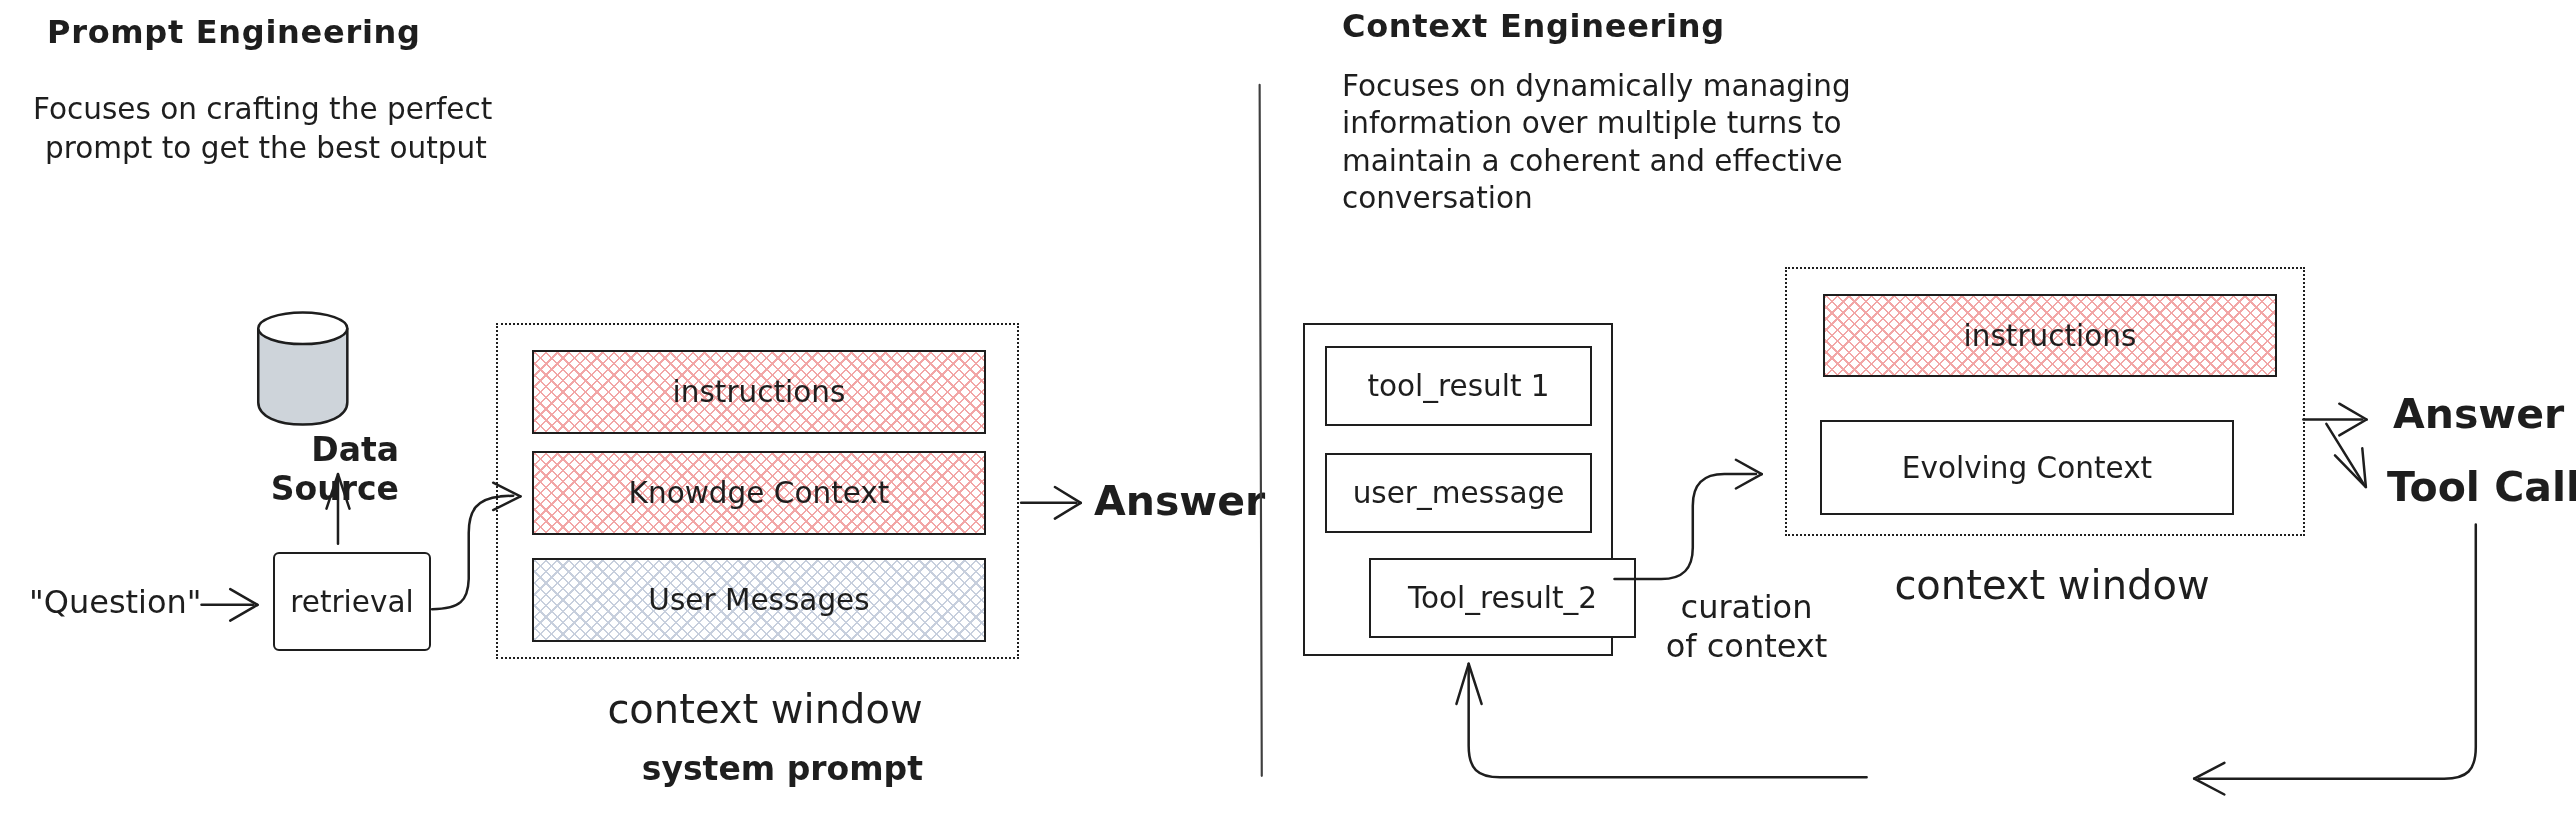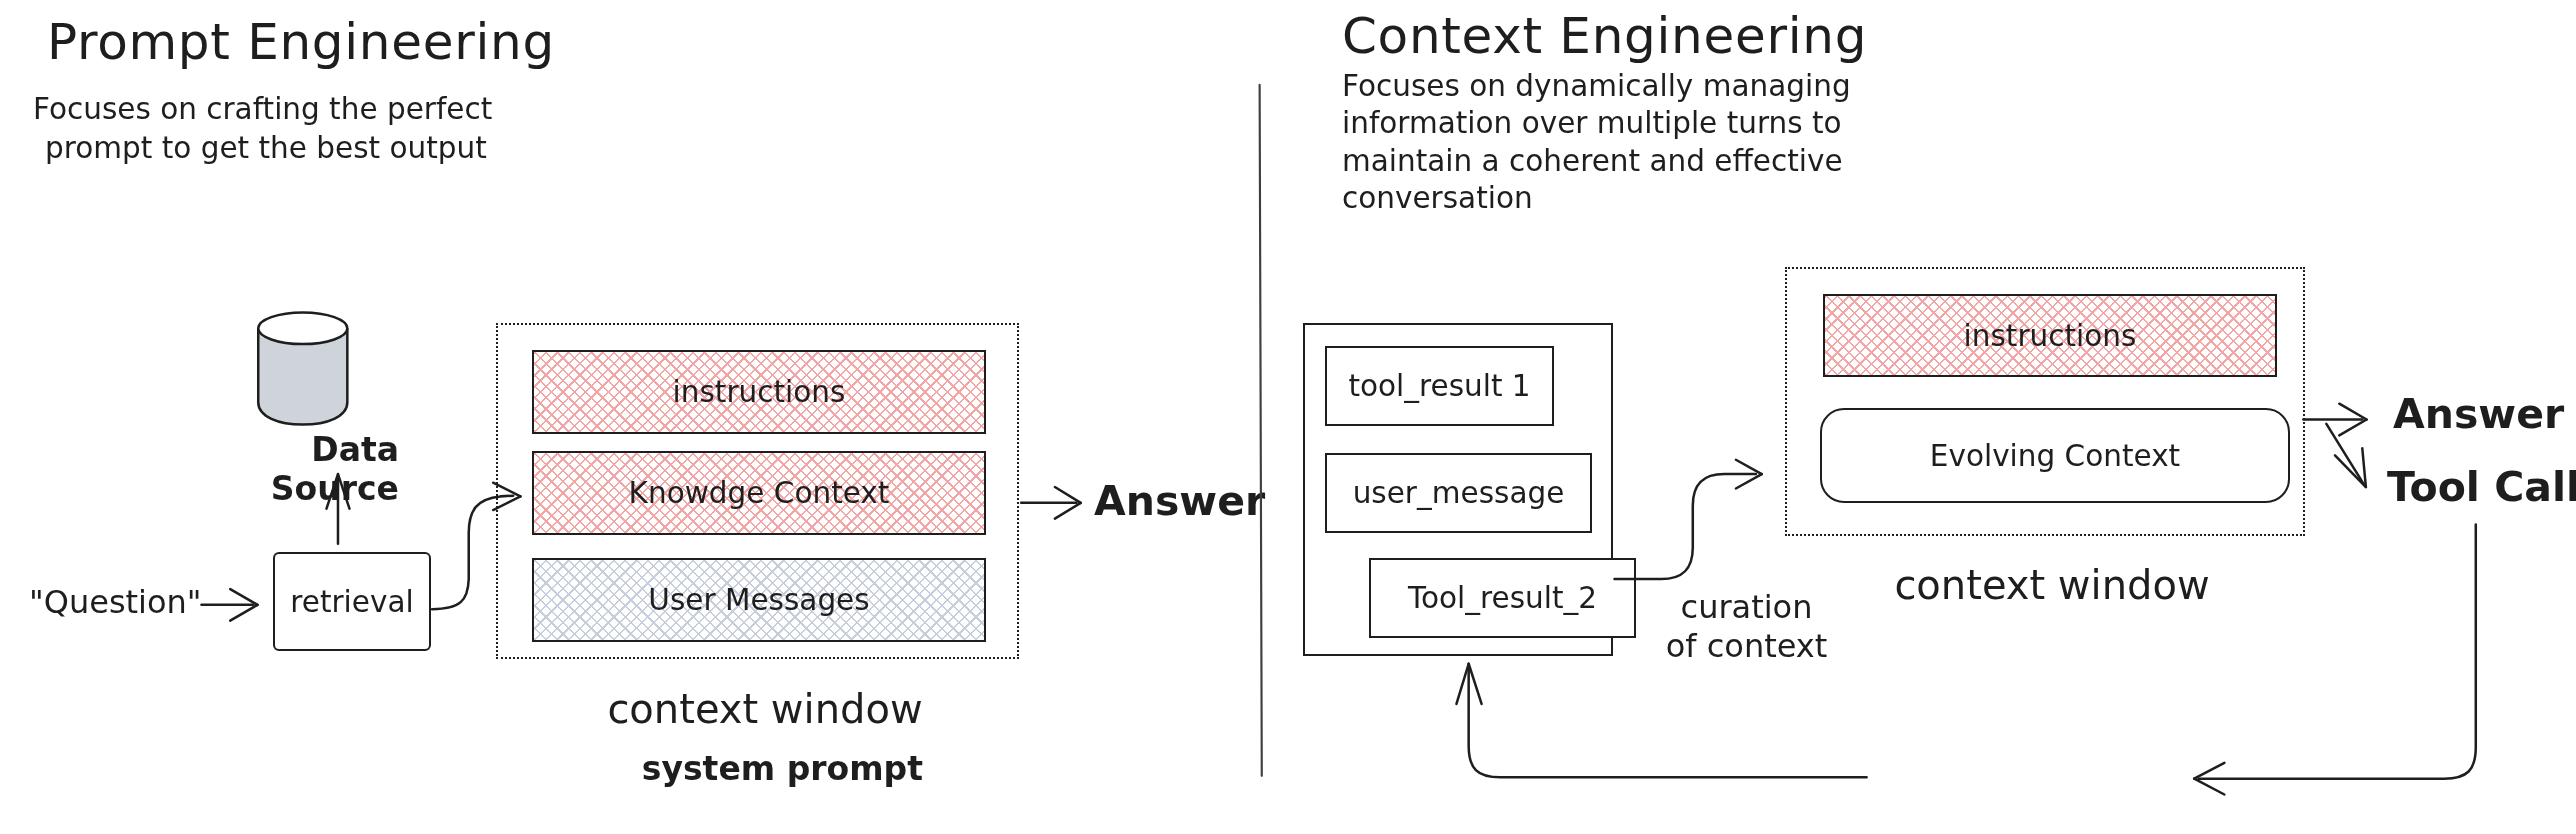--- a/index.html
+++ b/index.html
@@ -28,21 +28,21 @@
     background-image:
       repeating-linear-gradient(45deg,  var(--pink) 0 1.7px, transparent 1.7px 8px),
       repeating-linear-gradient(135deg, var(--pink) 0 1.7px, transparent 1.7px 8px);
   }
   .hatch-gray{
     background-color:#ffffff;
     background-image:
       repeating-linear-gradient(45deg,  var(--grayhatch) 0 1.6px, transparent 1.6px 8px),
       repeating-linear-gradient(135deg, var(--grayhatch) 0 1.6px, transparent 1.6px 8px);
   }
-  .title{font-size:50px;font-weight:400;letter-spacing:0.7px;white-space:nowrap;}
+  .title{font-size:32px;font-weight:700;letter-spacing:0.7px;white-space:nowrap;}
   .desc{font-size:29.5px;font-weight:500;white-space:nowrap;}
   .boxlabel{font-size:29.5px;font-weight:500;}
   .smallbox-label{font-size:29.5px;font-weight:500;}
   .bigword{font-size:41px;font-weight:700;white-space:nowrap;}
   .caption-lg{font-size:40px;font-weight:400;text-align:center;}
   .caption-md{font-size:33px;font-weight:700;text-align:right;}
   .caption-sm{font-size:32px;font-weight:500;text-align:center;white-space:nowrap;}
   .question{font-size:32px;font-weight:500;white-space:nowrap;}
   svg.overlay{position:absolute;left:0;top:0;pointer-events:none;}
   svg.overlay path, svg.overlay line{stroke:var(--ink);stroke-width:3.5;fill:none;stroke-linecap:round;}
@@ -90,39 +90,39 @@
   <div class="abs caption-md" style="left:607px;top:749px;width:316px;">system prompt</div>
 
   <div class="abs title" style="left:1342px;top:7.2px;">Context Engineering</div>
 
   <div class="abs desc" style="left:1342px;top:69px;">Focuses on dynamically managing</div>
   <div class="abs desc" style="left:1342px;top:106px;">information over multiple turns to</div>
   <div class="abs desc" style="left:1342px;top:144px;">maintain a coherent and effective</div>
   <div class="abs desc" style="left:1342px;top:181px;">conversation</div>
 
   <div class="box" style="left:1303px;top:323px;width:310px;height:333px;background:#ffffff;"></div>
-  <div class="box" style="left:1325px;top:346px;width:229px;height:80px;">
+  <div class="box" style="left:1325px;top:346px;width:267px;height:80px;">
     <span class="smallbox-label">tool_result 1</span>
   </div>
   <div class="box" style="left:1325px;top:453px;width:267px;height:80px;">
     <span class="smallbox-label">user_message</span>
   </div>
   <div class="box" style="left:1325px;top:558px;width:267px;height:80px;margin-left:44px;">
     <span class="smallbox-label">Tool_result_2</span>
   </div>
 
   <div class="abs caption-sm" style="left:1653px;top:588px;width:187px;">curation</div>
   <div class="abs caption-sm" style="left:1653px;top:627px;width:187px;">of context</div>
 
   <div class="dotted-frame" style="left:1785px;top:267px;width:520px;height:269px;"></div>
 
   <div class="box hatch-pink" style="left:1823px;top:294px;width:454px;height:83px;">
     <span class="boxlabel">instructions</span>
   </div>
-  <div class="box" style="left:1820px;top:408px;width:470px;height:95px;border-radius:24px;">
+  <div class="box" style="left:1820px;top:420px;width:414px;height:95px;">
     <span class="boxlabel">Evolving Context</span>
   </div>
 
   <div class="abs caption-lg" style="left:1883px;top:562px;width:338px;">context window</div>
 
   <div class="abs bigword" style="left:2393px;top:390px;">Answer</div>
   <div class="abs bigword" style="left:2387px;top:463px;">Tool Call</div>
 
 
   <svg class="overlay" width="2576" height="834" viewBox="0 0 3585 1161">

